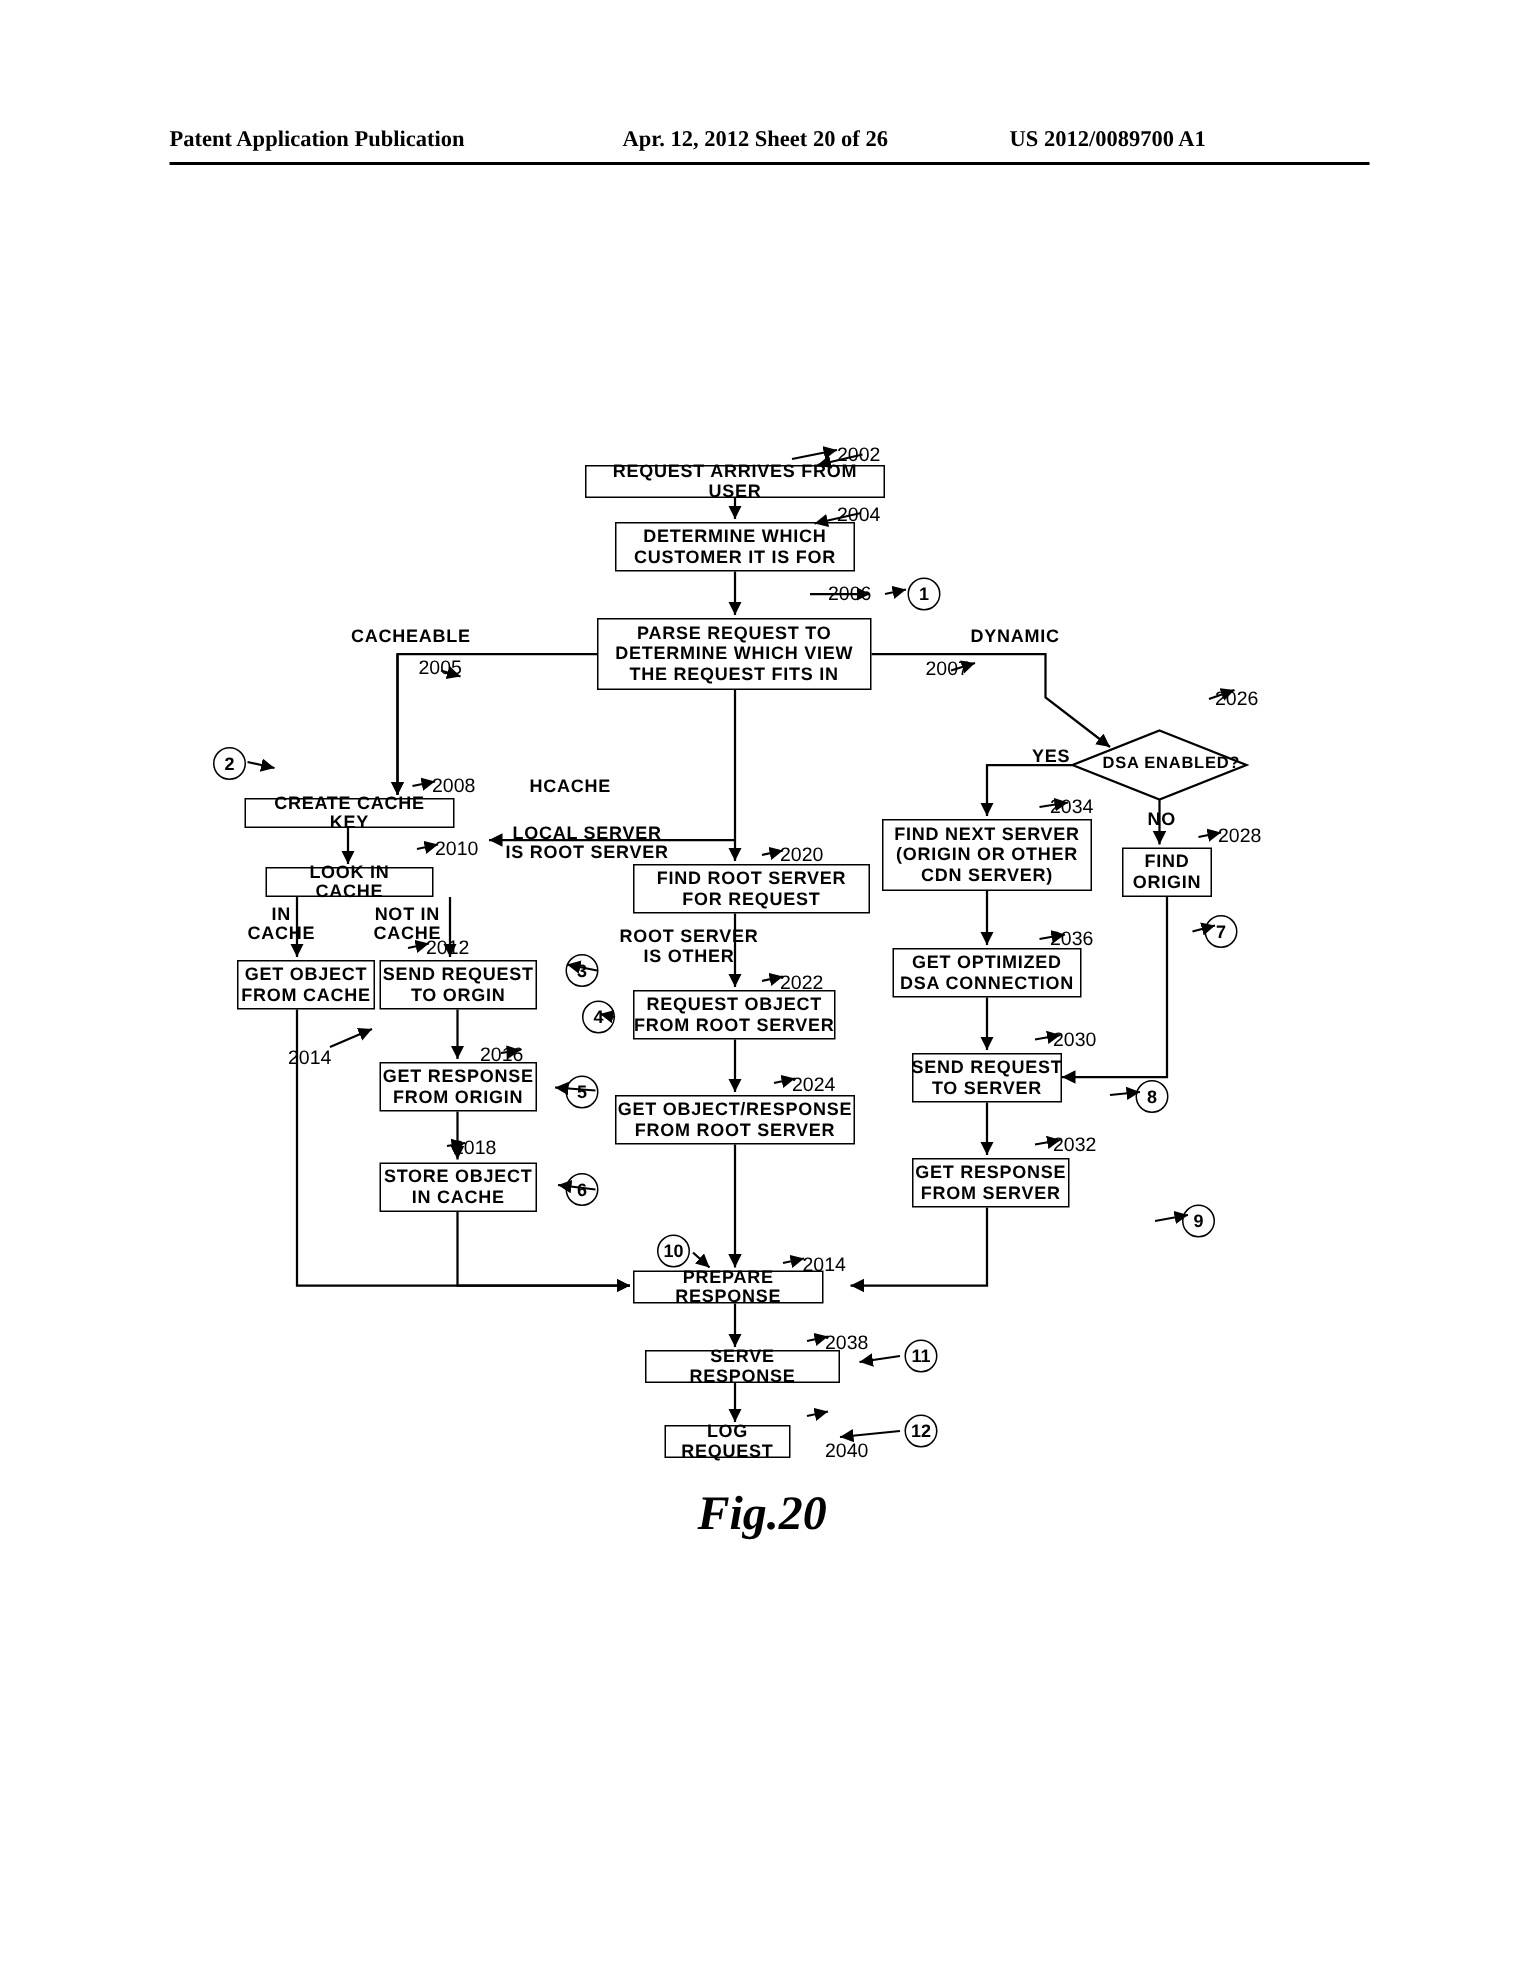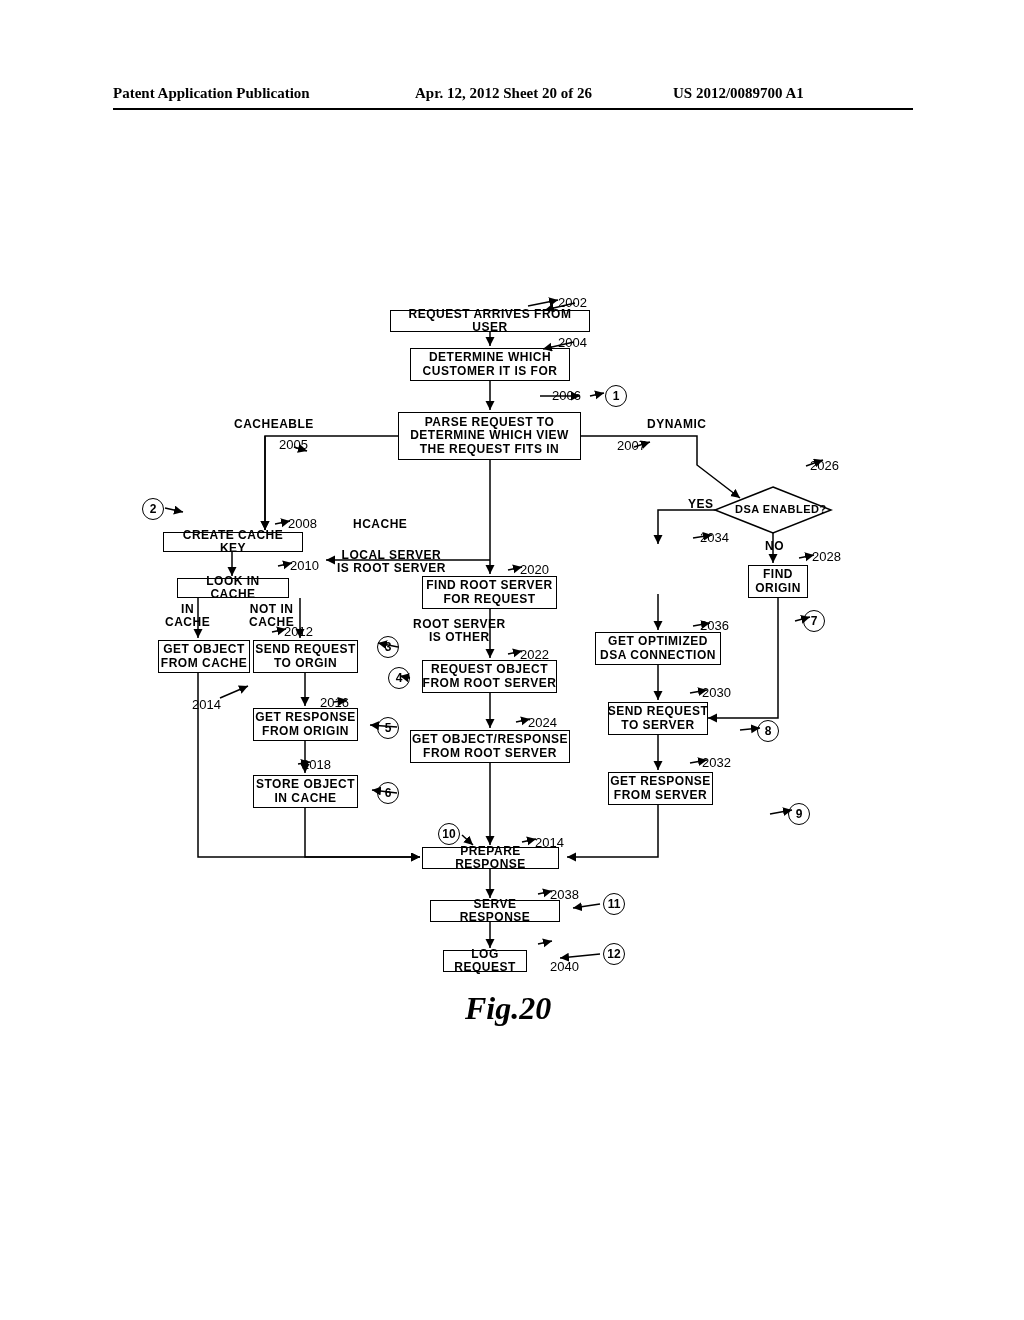--- a/index.html
+++ b/index.html
@@ -42,37 +42,40 @@
   <div class="box" style="left:177px; top:578px; width:112px; height:20px;">LOOK IN CACHE</div>
   <div class="box" style="left:158px; top:640px; width:92px; height:33px; white-space:pre;">GET OBJECT
 FROM CACHE</div>
   <div class="box" style="left:253px; top:640px; width:105px; height:33px; white-space:pre;">SEND REQUEST
 TO ORGIN</div>
   <div class="box" style="left:253px; top:708px; width:105px; height:33px; white-space:pre;">GET RESPONSE
 FROM ORIGIN</div>
   <div class="box" style="left:253px; top:775px; width:105px; height:33px; white-space:pre;">STORE OBJECT
 IN CACHE</div>
 
-  <div class="box" style="left:422px; top:576px; width:135px; height:33px; white-space:pre;">FIND ROOT SERVER
+  <div class="box" style="left:422px; top:576px; width:158px; height:33px; white-space:pre;">FIND ROOT SERVER
 FOR REQUEST</div>
   <div class="box" style="left:422px; top:660px; width:135px; height:33px; white-space:pre;">REQUEST OBJECT
 FROM ROOT SERVER</div>
   <div class="box" style="left:410px; top:730px; width:160px; height:33px; white-space:pre;">GET OBJECT/RESPONSE
 FROM ROOT SERVER</div>
 
+  <div class="box" style="left:588px; top:546px; width:140px; height:48px; white-space:pre;">FIND NEXT SERVER
+(ORIGIN OR OTHER
+CDN SERVER)</div>
   <div class="box" style="left:595px; top:632px; width:126px; height:33px; white-space:pre;">GET OPTIMIZED
 DSA CONNECTION</div>
   <div class="box" style="left:748px; top:565px; width:60px; height:33px; white-space:pre;">FIND
 ORIGIN</div>
   <div class="box" style="left:608px; top:702px; width:100px; height:33px; white-space:pre;">SEND REQUEST
 TO SERVER</div>
   <div class="box" style="left:608px; top:772px; width:105px; height:33px; white-space:pre;">GET RESPONSE
 FROM SERVER</div>
 
-  <div class="box" style="left:422px; top:847px; width:137px; height:22px;">PREPARE RESPONSE</div>
+  <div class="box" style="left:422px; top:847px; width:127px; height:22px;">PREPARE RESPONSE</div>
   <div class="box" style="left:430px; top:900px; width:130px; height:22px;">SERVE RESPONSE</div>
   <div class="box" style="left:443px; top:950px; width:84px; height:22px;">LOG REQUEST</div>
 
   <svg style="left:713px; top:485px; width:120px; height:50px;">
     <polygon points="60,2 118,25 60,48 2,25" fill="none" stroke="#000" stroke-width="1.5"></polygon>
   </svg>
   <div class="diamond-text" style="left:735px; top:503px;">DSA ENABLED?</div>
 
   <div class="label" style="left:234px; top:418px;">CACHEABLE</div>
   <div class="label" style="left:635px; top:418px;padding-left:12px;">DYNAMIC</div>

